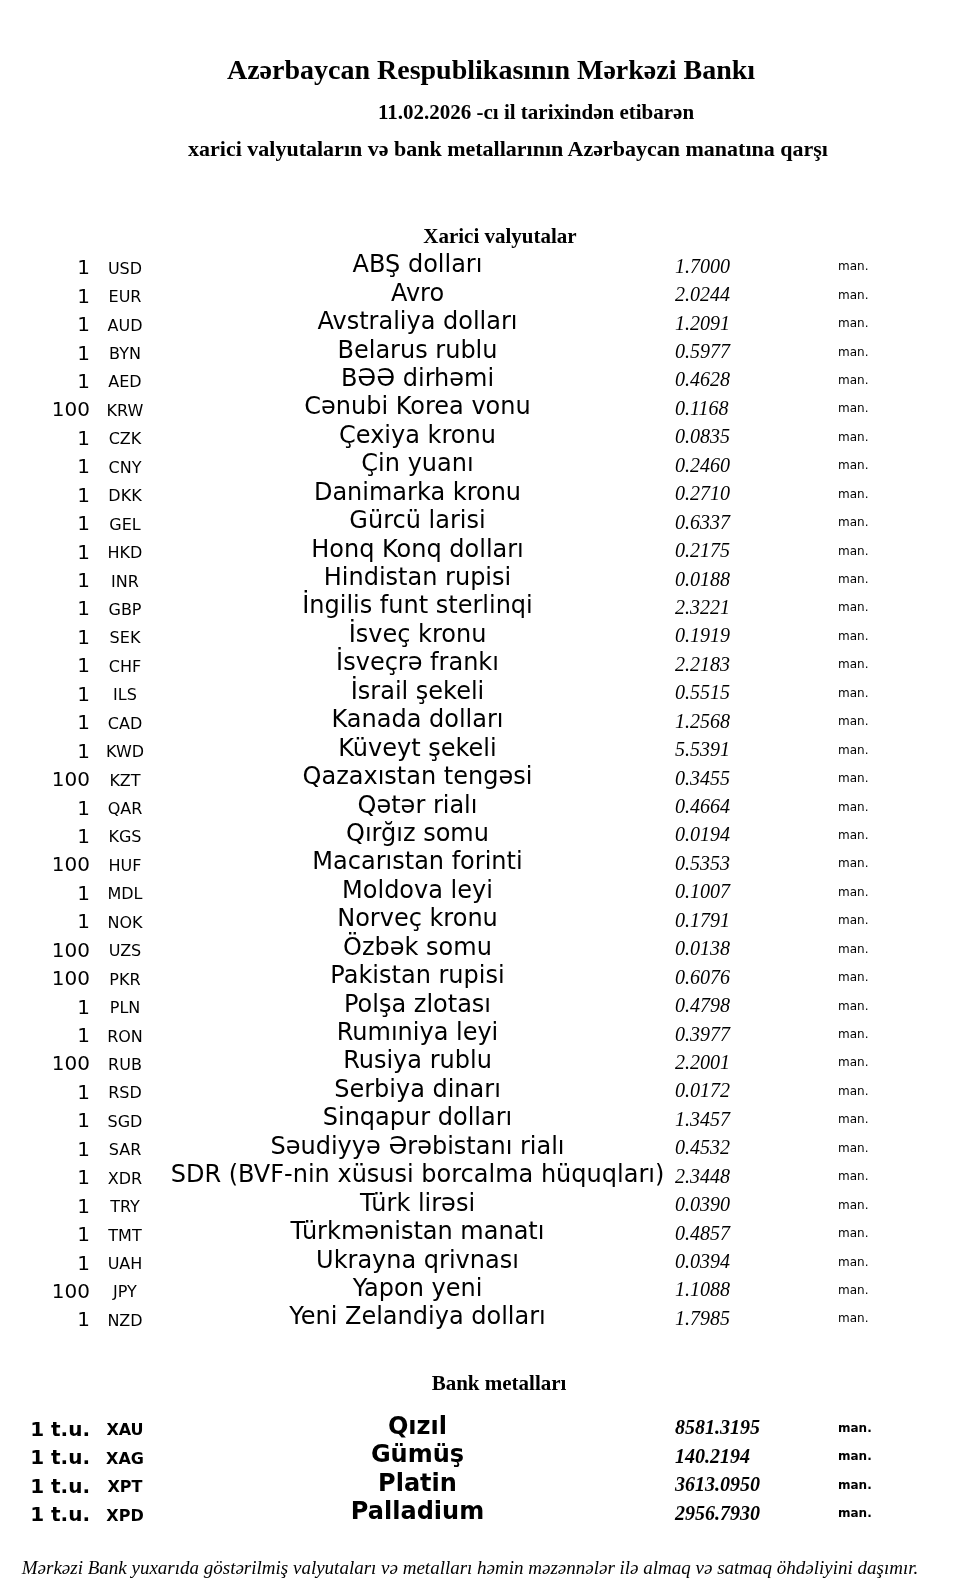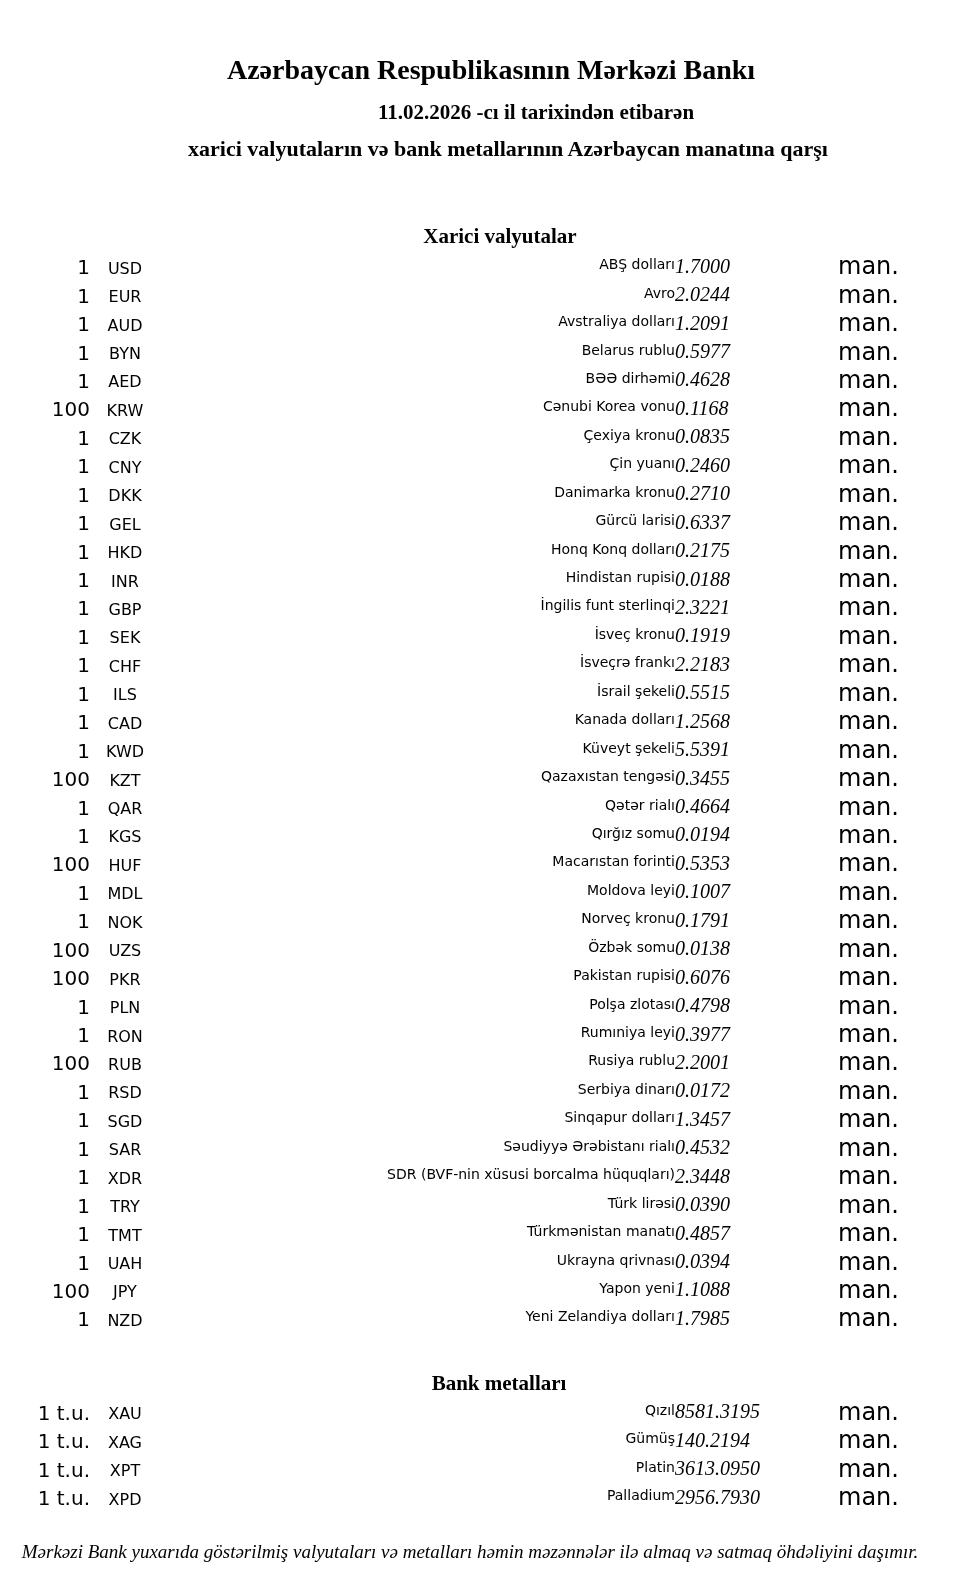--- a/index.html
+++ b/index.html
@@ -56,21 +56,21 @@
     font-weight: bold;
     font-size: 21px;
     line-height: 24px;
     text-align: center;
   }
   .section-heading.currencies { margin-top: 63px; transform: translateX(20px); }
   .section-heading.metals     { margin-top: 38px; transform: translateX(19px); }
 
   
   .rates-table { margin-top: 4px; }
-  .rates-table.metals-table { margin-top: 3px; }
+  .rates-table.metals-table { margin-top: 19px; font-weight: bold; }
   .rate-row {
     display: grid;
     grid-template-columns: 90px 70px 1fr 150px 13px 55px;
     height: 28.45px;
     align-items: center;
     padding-right: 67px;
   }
   .metals-table .rate-row { height: 28.5px; }
   .cell-qty {
     text-align: right;
@@ -80,36 +80,36 @@
     white-space: nowrap;
   }
   .cell-code {
     text-align: center;
     font-size: 16px;
     position: relative;
     top: 2px;
     white-space: nowrap;
   }
   .cell-name {
-    text-align: right;
-    font-size: 14px;
+    text-align: center;
+    font-size: 24px;
     position: relative;
     top: -2px;
     white-space: nowrap;
   }
   .cell-rate {
     font-family: "Liberation Serif", "DejaVu Serif", serif;
     font-style: italic;
     font-size: 20px;
     white-space: nowrap;
   }
   .cell-unit {
     grid-column: 6;
     text-align: left;
-    font-size: 24px;
+    font-size: 12px;
     white-space: nowrap;
   }
 
   
   .footer-note {
     font-family: "Liberation Serif", "DejaVu Serif", serif;
     font-style: italic;
     font-size: 19px;
     line-height: 22px;
     text-align: center;

